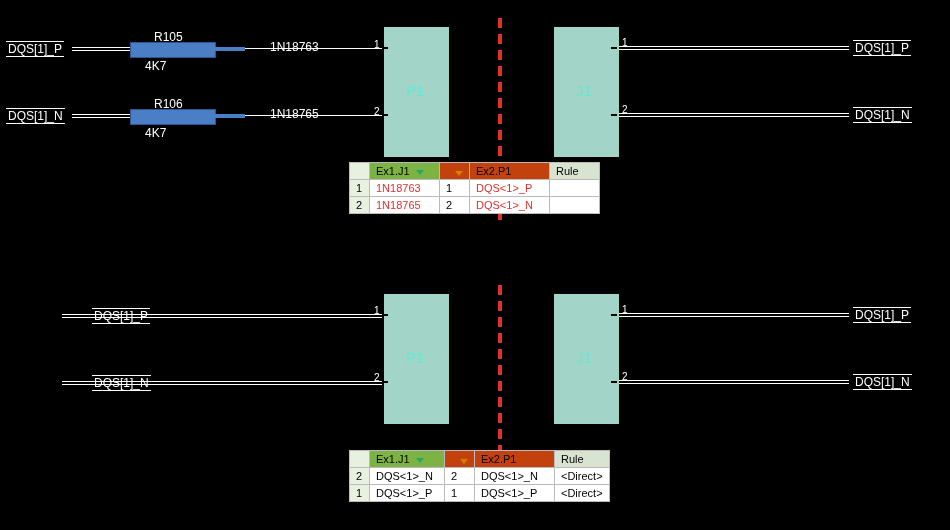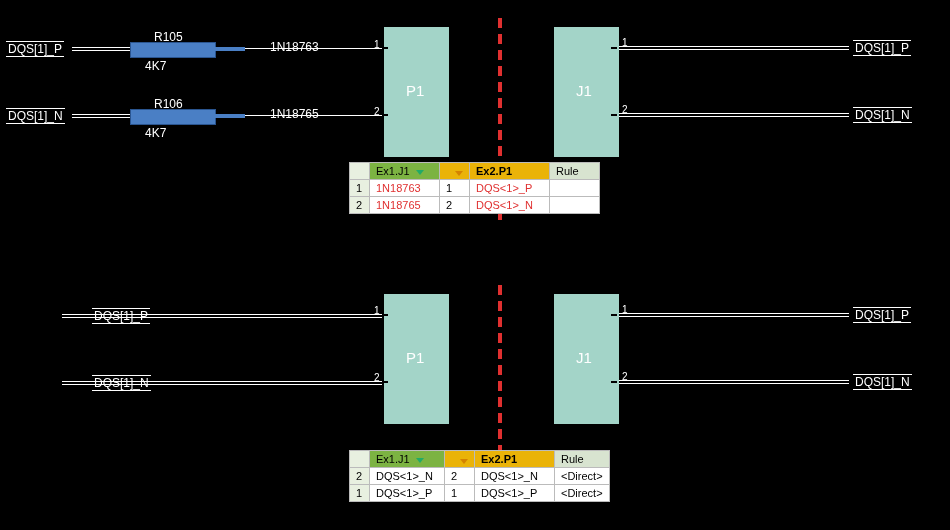--- a/index.html
+++ b/index.html
@@ -5,30 +5,30 @@
   html, body { margin: 0; padding: 0; background: #000; font-family: Arial, sans-serif; font-size: 11px; color: #000; }
   .canvas { position: relative; width: 950px; height: 530px; background: #000; }
   .netlabel { position: absolute; color: #fff; border-bottom: 1px solid #fff; border-top: 1px solid #fff; padding: 0 2px; font-size: 12px; line-height: 14px; }
   .netlabel.right { text-align: right; }
   .reflabel { position: absolute; color: #fff; font-size: 12px; }
   .wire { position: absolute; background: #fff; height: 2px; }
   .wire.thin { height: 1px; }
   .wire-outline { position: absolute; border-top: 1px solid #fff; border-bottom: 1px solid #fff; height: 2px; }
   .resistor { position: absolute; background: #4a7fc5; border: 1px solid #2a5590; height: 14px; }
   .block { position: absolute; background: #a3d4c8; border: 2px solid #000; }
-  .blocklabel { position: absolute; color: #ffffff; font-size: 15px; }
+  .blocklabel { position: absolute; color: #5eead4; font-size: 15px; }
   .pinmark { position: absolute; background: #000; width: 6px; height: 2px; }
   .pinnum { position: absolute; color: #000; font-size: 10px; }
   .dash { position: absolute; width: 4px; background: #e03030; }
   .table { position: absolute; background: #fff; border: 1px solid #888; border-collapse: collapse; }
   .table th, .table td { border: 1px solid #bbb; padding: 2px 6px; text-align: left; font-size: 11px; height: 15px; box-sizing: border-box; }
   .table th { font-weight: normal; }
   .table th.rowhdr { background: #e8f0e0; color: #000; width: 20px; }
   .table th.green { background: #7cb342; color: #000; }
-  .table th.orange { background: #eab308; color: #000; font-weight: bold; }
+  .table th.orange { background: #c2410c; color: #000; }
   .table th.rule { background: #d8e4d0; color: #000; }
   .table td.red { color: #e03030; }
   .table td.norm { color: #000; }
   .dropdown-arrow { display: inline-block; width: 0; height: 0; border-left: 4px solid transparent; border-right: 4px solid transparent; border-top: 5px solid #2a6; margin-left: 6px; vertical-align: middle; }
   .orange-arrow { display: inline-block; width: 0; height: 0; border-left: 4px solid transparent; border-right: 4px solid transparent; border-top: 5px solid #d48300; float: right; margin-top: 4px; }
   .corner { background: linear-gradient(135deg, #e8f0e0 50%, #cde0c0 50%); }
 </style>
 </head>
 <body>
 

